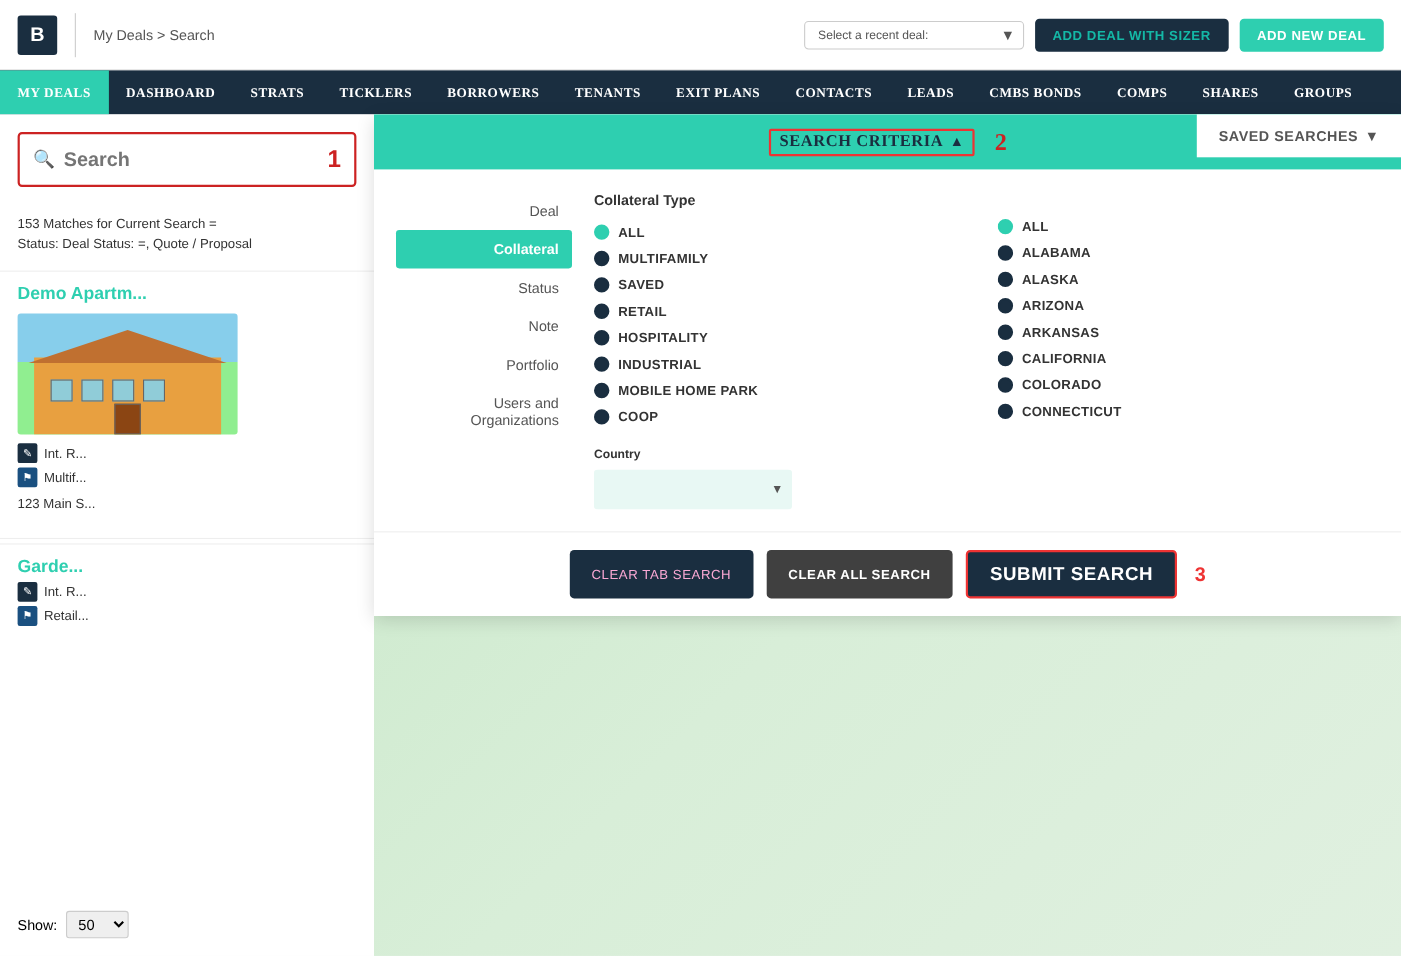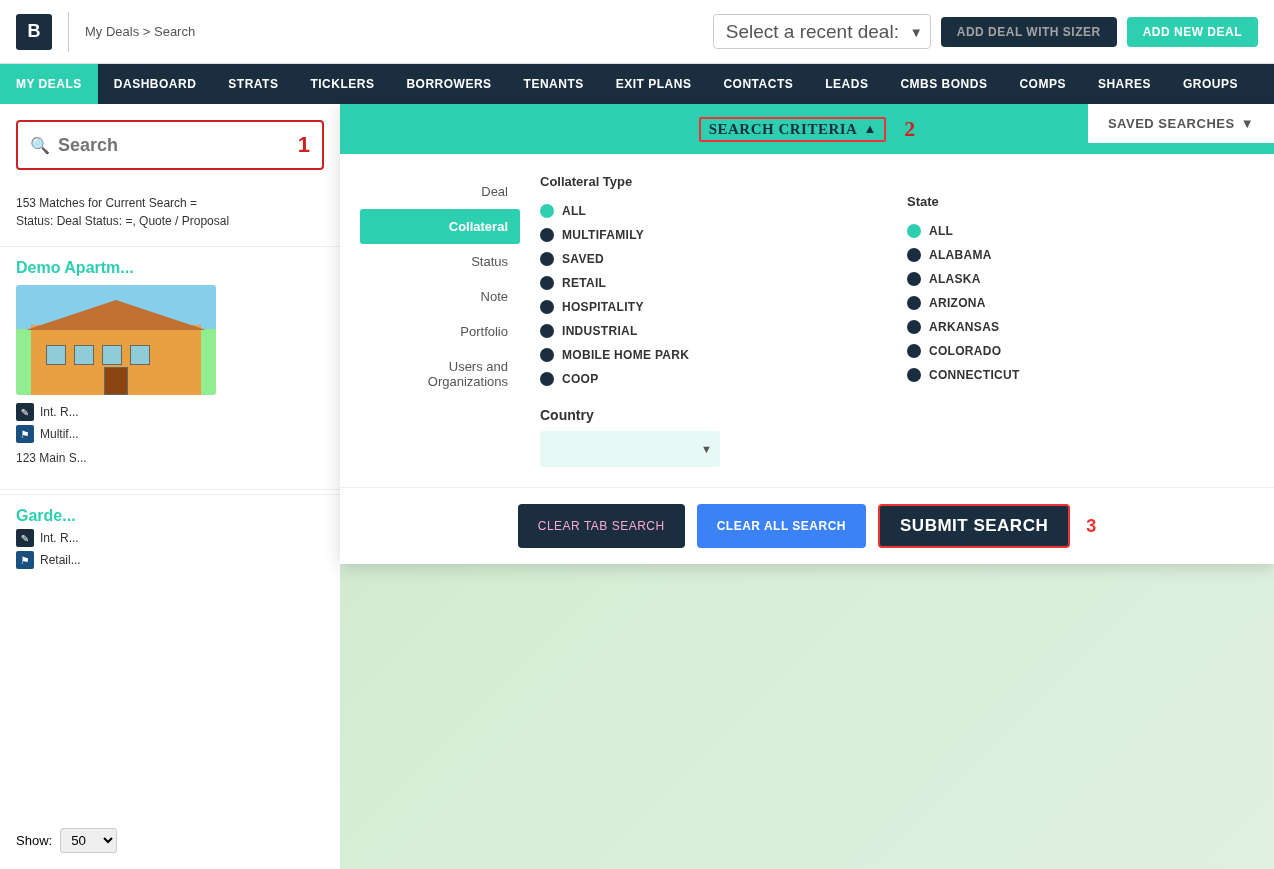--- a/index.html
+++ b/index.html
@@ -40,41 +40,41 @@
       display: flex;
       align-items: center;
       gap: 10px;
     }
     .recent-deal-select {
       border: 1px solid #ccc;
       padding: 6px 30px 6px 12px;
       border-radius: 4px;
       color: #555;
       background: #fff;
-      font-size: 19px;
+      font-size: 11px;
       cursor: pointer;
       appearance: none;
       background-image: none;
       min-width: 200px;
       position: relative;
     }
     .select-wrapper {
       position: relative;
       display: inline-block;
     }
     .select-arrow {
       position: absolute;
       right: 8px; top: 50%;
       transform: translateY(-50%);
       pointer-events: none;
       color: #555;
     }
     .btn-add-sizer {
       background: #1a2e40;
-      color: #a3a3a3;
+      color: #14b8a6;
       border: none;
       padding: 8px 16px;
       border-radius: 4px;
       font-weight: bold;
       font-size: 12px;
       cursor: pointer;
       letter-spacing: 0.5px;
     }
     .btn-add-deal {
       background: #2ecfb0;
@@ -98,20 +98,21 @@
     .nav-item {
       color: #fff;
       padding: 0 16px;
       font-size: 12px;
       font-weight: bold;
       letter-spacing: 0.5px;
       display: flex;
       align-items: center;
       cursor: pointer;
       white-space: nowrap;
+      font-family: Liberation Serif, serif;
     }
     .nav-item.active { background: #2ecfb0; }
 
     
     .main-content {
       display: flex;
       min-height: calc(869px - 104px);
       position: relative;
     }
 
@@ -312,21 +313,21 @@
       background: #e8f8f4;
       border: none;
       border-radius: 3px;
       padding: 0 8px;
       font-size: 13px;
       outline: none;
     }
 
     
     .country-label {
-      font-size: 14px;
+      font-size: 11px;
       color: #333;
       font-weight: bold;
       margin-top: 16px;
       margin-bottom: 8px;
     }
     .country-select-wrapper {
       position: relative;
       display: inline-block;
       width: 180px;
     }
@@ -365,21 +366,21 @@
       border: none;
       padding: 10px 20px;
       border-radius: 4px;
       font-weight: normal;
       font-size: 12px;
       letter-spacing: 0.5px;
       cursor: pointer;
       text-align: right;
     }
     .btn-clear-all {
-      background: #3b82f6;
+      background: #404040;
       color: #fff;
       border: none;
       padding: 10px 20px;
       border-radius: 4px;
       font-weight: bold;
       font-size: 12px;
       letter-spacing: 0.5px;
       cursor: pointer;
     }
     .btn-submit {
@@ -597,41 +598,44 @@
               <option>Canada</option>
             </select>
             <span class="country-arrow">▼</span>
           </div>
         </div>
 
         <div style="display:flex; flex-direction:column; flex:1; gap:0;">
 
 
           <div style="margin-top:20px;">
-            <div class="col-header">State</div>
             <div class="state-list">
               <div class="radio-option">
                 <div class="radio-dot active"></div>
                 <span class="radio-label">ALL</span>
               </div>
               <div class="radio-option">
                 <div class="radio-dot dark"></div>
                 <span class="radio-label">ALABAMA</span>
               </div>
               <div class="radio-option">
                 <div class="radio-dot dark"></div>
                 <span class="radio-label">ALASKA</span>
               </div>
               <div class="radio-option">
                 <div class="radio-dot dark"></div>
                 <span class="radio-label">ARIZONA</span>
               </div>
               <div class="radio-option">
                 <div class="radio-dot dark"></div>
                 <span class="radio-label">ARKANSAS</span>
+              </div>
+              <div class="radio-option">
+                <div class="radio-dot dark"></div>
+                <span class="radio-label">CALIFORNIA</span>
               </div>
               <div class="radio-option">
                 <div class="radio-dot dark"></div>
                 <span class="radio-label">COLORADO</span>
               </div>
               <div class="radio-option">
                 <div class="radio-dot dark"></div>
                 <span class="radio-label">CONNECTICUT</span>
               </div>
             </div>

